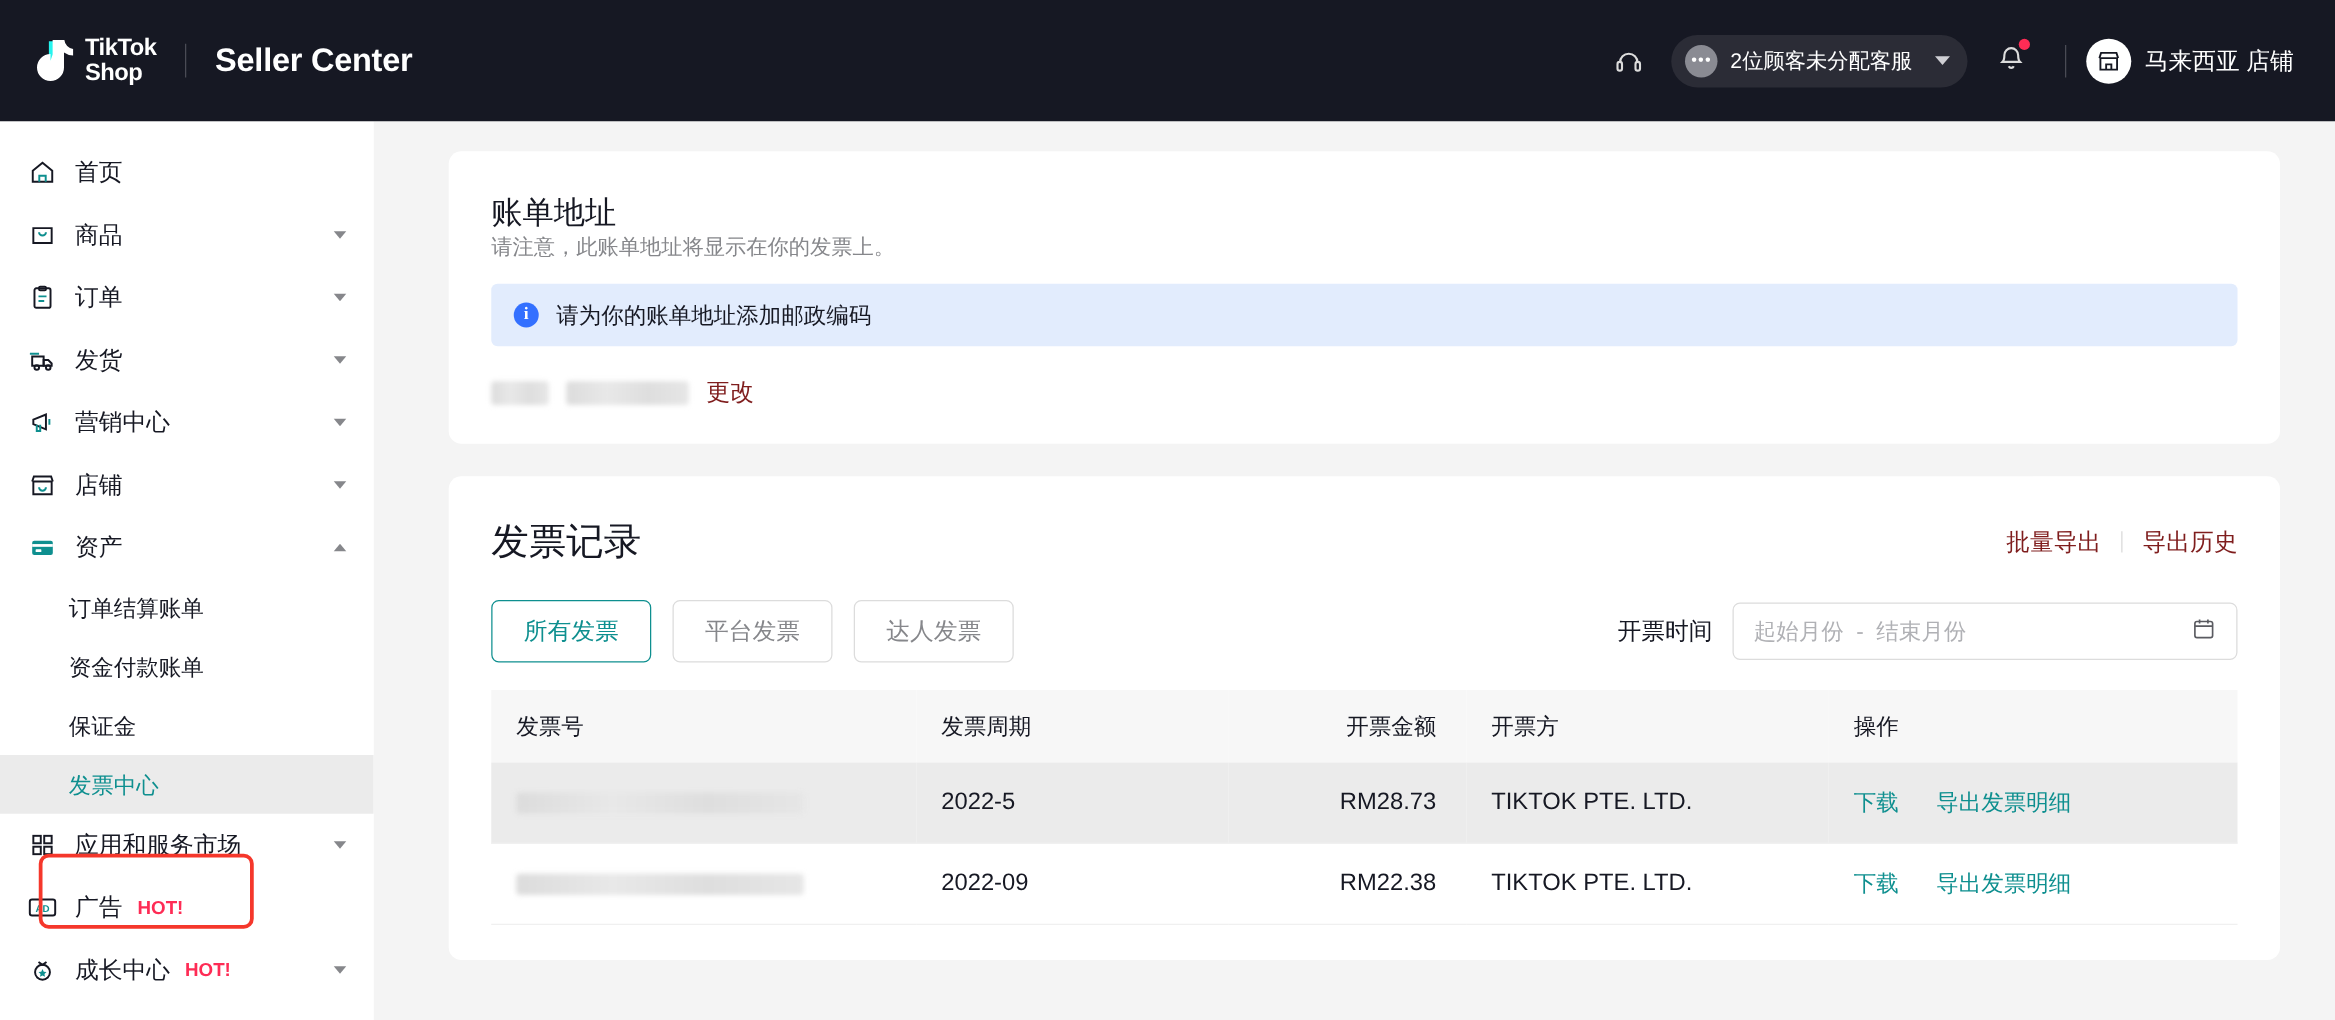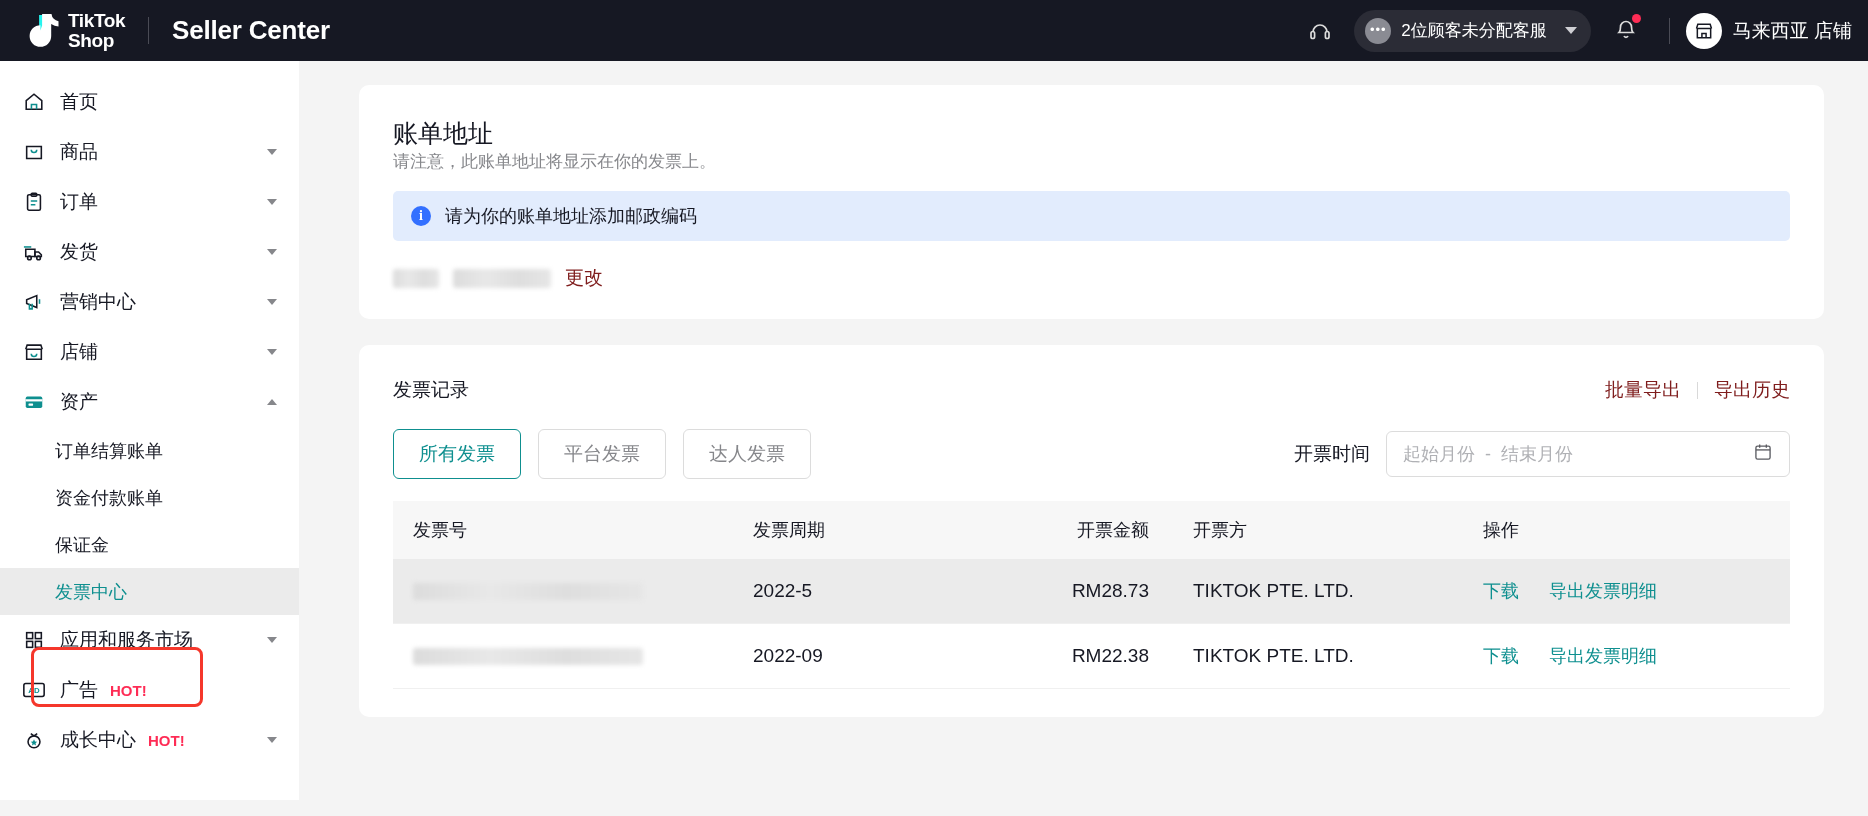--- a/index.html
+++ b/index.html
@@ -5,23 +5,23 @@
   * { box-sizing: border-box; margin: 0; padding: 0; }
   html, body {
     width: 1868px; height: 816px;
     overflow: hidden;
     font-family: "Liberation Sans", "DejaVu Sans", sans-serif;
     background: #f4f4f4;
   }
 
   
   .topbar {
-    height: 61px; background: #161823;
+    height: 97px; background: #161823;
     display: flex; align-items: center;
-    padding: 0 16px 0 26px;
+    padding: 0 33px 0 26px;
     position: relative; z-index: 30;
   }
   .logo { display: flex; align-items: center; gap: 9px; }
   .logo-note { width: 33px; height: 38px; position: relative; }
   .logo-text { display: flex; flex-direction: column; line-height: 1.02; }
   .logo-text span {
     color: #fff; font-weight: bold; font-size: 19px; letter-spacing: -0.4px;
   }
   .logo-divider {
     width: 1px; height: 27px; background: #4a4b55; margin: 0 23px;
@@ -144,21 +144,21 @@
   .blur-chip {
     height: 19px; border-radius: 3px;
     background: linear-gradient(90deg,#dcdcdc,#e8e8e8,#dedede,#e6e6e6);
     filter: blur(2px);
   }
   .link { color: #7f1d1d; cursor: pointer; font-size: 19px; }
 
   .sec-head {
     display: flex; align-items: center; margin-bottom: 26px;
   }
-  .sec-title { font-size: 19px; color: #161823; font-weight: 500; }
+  .sec-title { font-size: 30px; color: #161823; font-weight: 500; }
   .sec-actions {
     margin-left: auto; display: flex; align-items: center; gap: 0;
     font-size: 18px;
   }
   .sec-actions .sep {
     width: 1px; height: 17px; background: #d9d9d9; margin: 0 16px;
   }
 
   .filters { display: flex; align-items: center; margin-bottom: 22px; }
   .tabs { display: flex; gap: 17px; }

